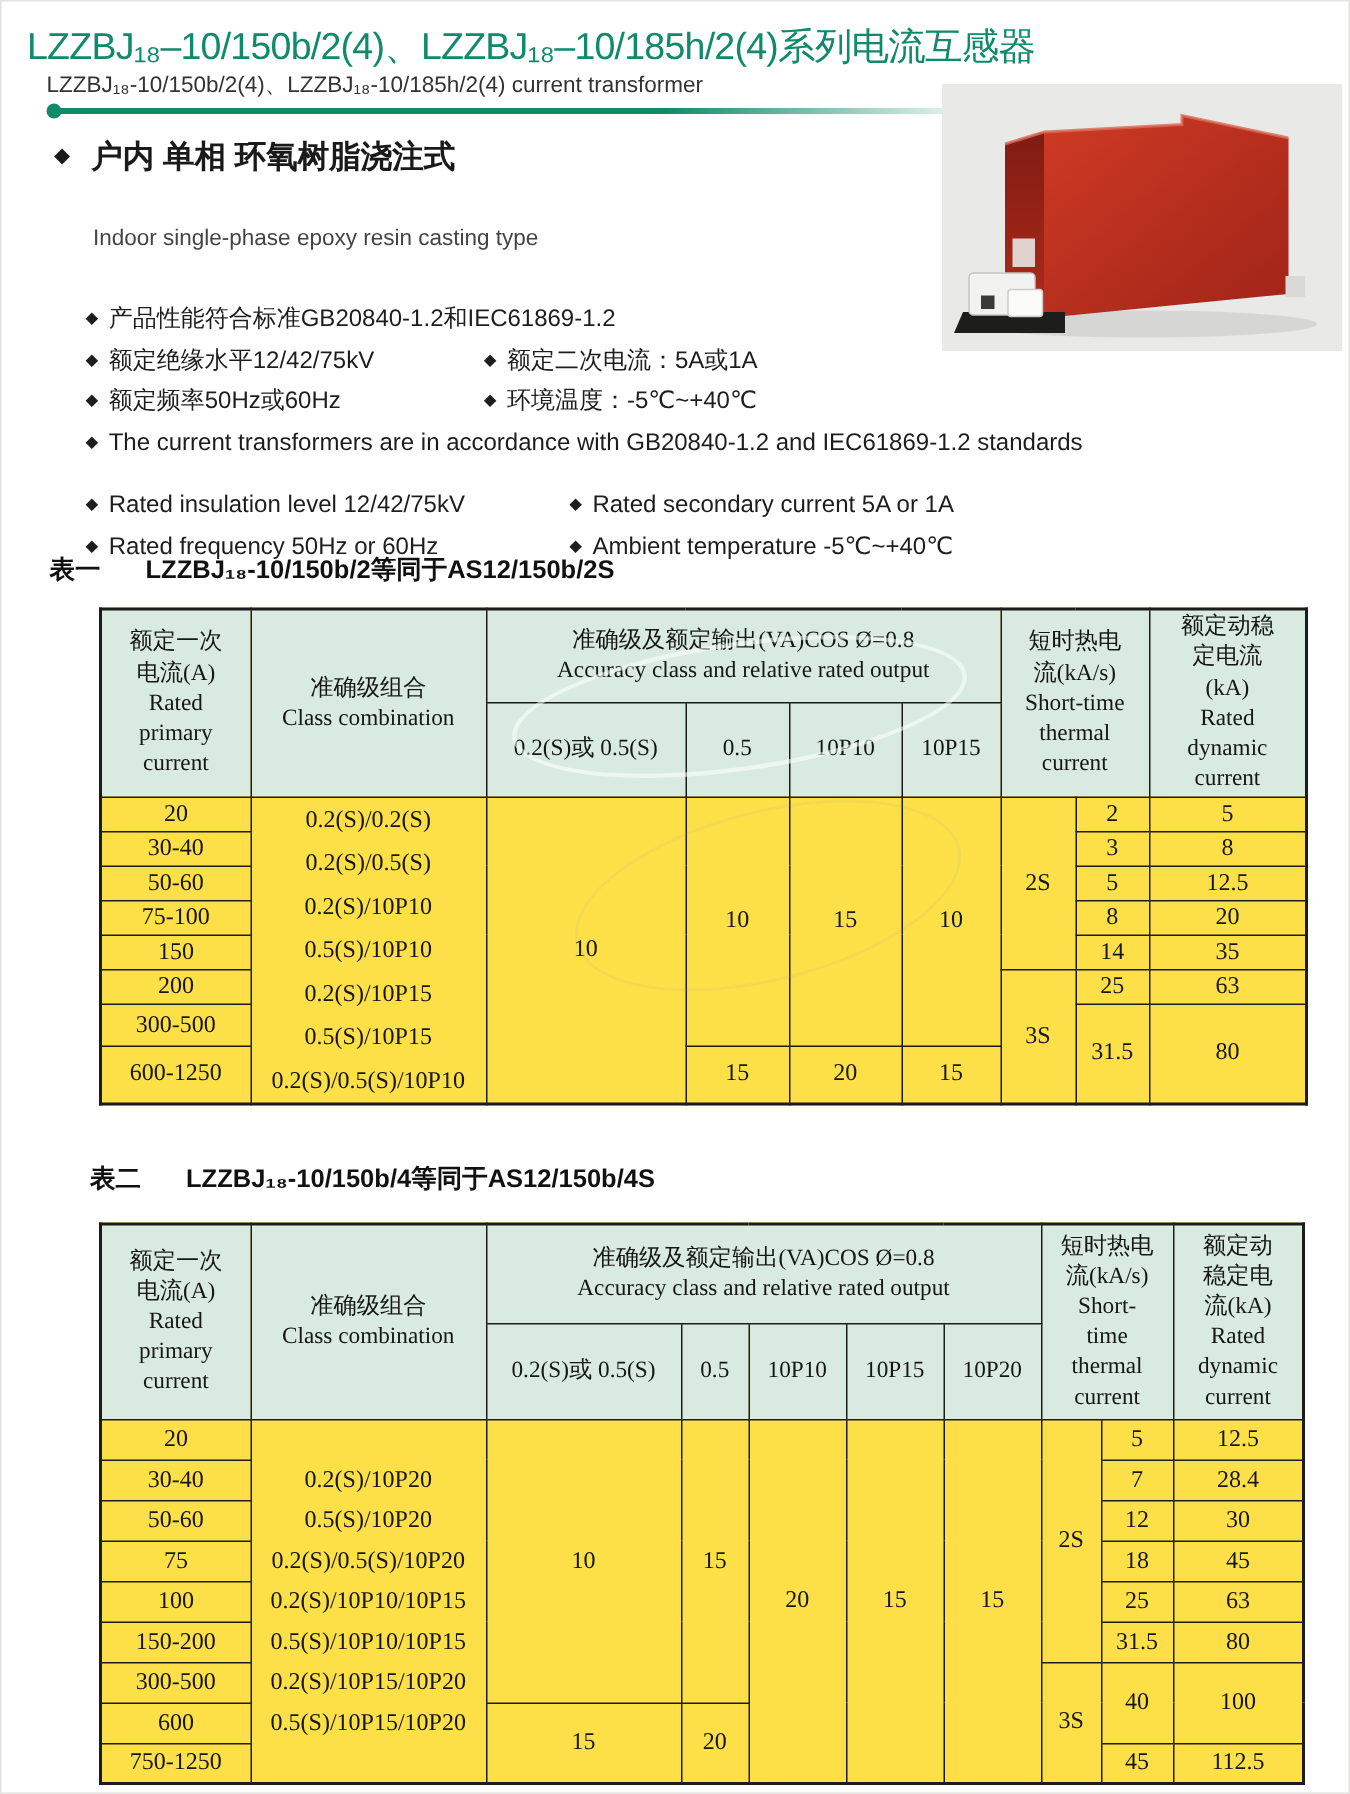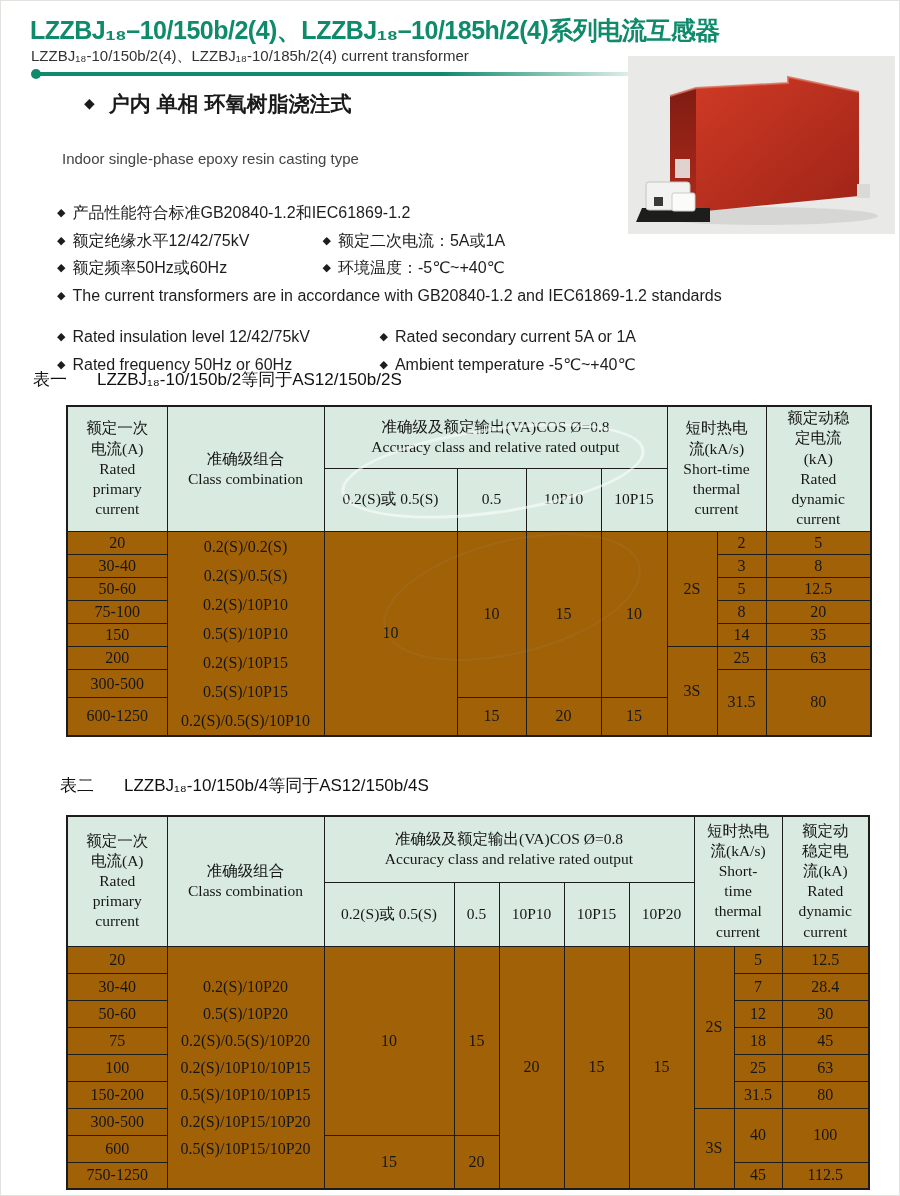--- a/index.html
+++ b/index.html
@@ -3,59 +3,59 @@
 <meta charset="utf-8">
 <style>
   html,body { margin:0; padding:0; background:#e9e9e6; }
   .page {
     position:relative; width:900px; height:1196px; background:#ffffff;
     font-family:"Liberation Sans","DejaVu Sans",sans-serif; color:#222;
     overflow:hidden; margin:0 auto; box-shadow:inset 0 0 0 1px #e2e2df;
   }
   
   .title {
-    position:absolute; left:30px; top:14px; font-size:25px; font-weight:bold;
+    position:absolute; left:18px; top:14px; font-size:25px; font-weight:normal;
     color:var(--brand-green); letter-spacing:-0.5px; white-space:nowrap;
   }
   .subtitle {
     position:absolute; left:31px; top:47px; font-size:15px; color:#333; white-space:nowrap;
   }
   .divider {
     position:absolute; left:40px; top:72px; width:620px; height:4px;
     background:linear-gradient(to right, var(--brand-green) 65%, rgba(15,138,107,0) 100%);
   }
   .divider-dot {
     position:absolute; left:31px; top:69px; width:10px; height:10px; border-radius:50%;
     background:var(--brand-green);
   }
   
   .photo { position:absolute; left:628px; top:56px; width:267px; height:178px; }
   
-  .intro { position:absolute; left:36px; top:90px; font-size:21px; font-weight:bold; color:#1a1a1a;margin-left:48px; }
+  .intro { position:absolute; left:36px; top:90px; font-size:21px; font-weight:bold; color:#1a1a1a; }
   .intro .diamond { font-size:14px; vertical-align:3px; margin-right:14px; }
   .intro-en { position:absolute; left:62px; top:121px; font-size:15px; color:#444;margin-top:29px; }
   .heading { position:absolute; left:30px; top:152px; color:var(--brand-green); }
   .heading .cn { font-size:23px; font-weight:bold; }
   .heading .en { font-size:15px; font-weight:bold; margin-left:6px; }
   
   .specs { position:absolute; left:57px; top:199px; font-size:16px; color:#1d1d1d; }
   .specs .row { height:27.5px; line-height:27.5px; white-space:nowrap; }
   .specs .diamond { font-size:11px; vertical-align:2px; margin-right:7px; }
   .specs .col-left-cn { display:inline-block; width:261px; }
   .specs .col-left-en { display:inline-block; width:318px;margin-top:14px; }
   
-  .tcaption { position:absolute; left:33px; font-size:17px; font-weight:normal; color:#111; white-space:nowrap; }
+  .tcaption { position:absolute; left:33px; font-size:17px; font-weight:bold; color:#111; white-space:nowrap; }
   .tcaption .lbl { margin-right:30px; }
   .tcaption-1 { top:368px; }
   .tcaption-2 { top:774px;margin-left:27px; }
   
   table.spec {
     position:absolute; left:66px; border-collapse:collapse; table-layout:fixed;
     font-family:"Liberation Serif","DejaVu Serif",serif; font-size:16px; color:#161616;
-    background:#a16207;
+    background:#fde047;
   }
   table.spec-1 { top:405px; width:804px; }
   table.spec-2 { top:815px; width:802px; }
   table.spec th, table.spec td {
     border:1px solid #1c1c1c; text-align:center; vertical-align:middle; padding:0 2px;
   }
   table.spec { border:2px solid #1c1c1c; }
   table.spec thead th { background:var(--table-header-bg); font-weight:normal; font-size:15.5px; line-height:1.3; }
   .pre { white-space:pre-line; }
   .combo { white-space:pre-line; }

